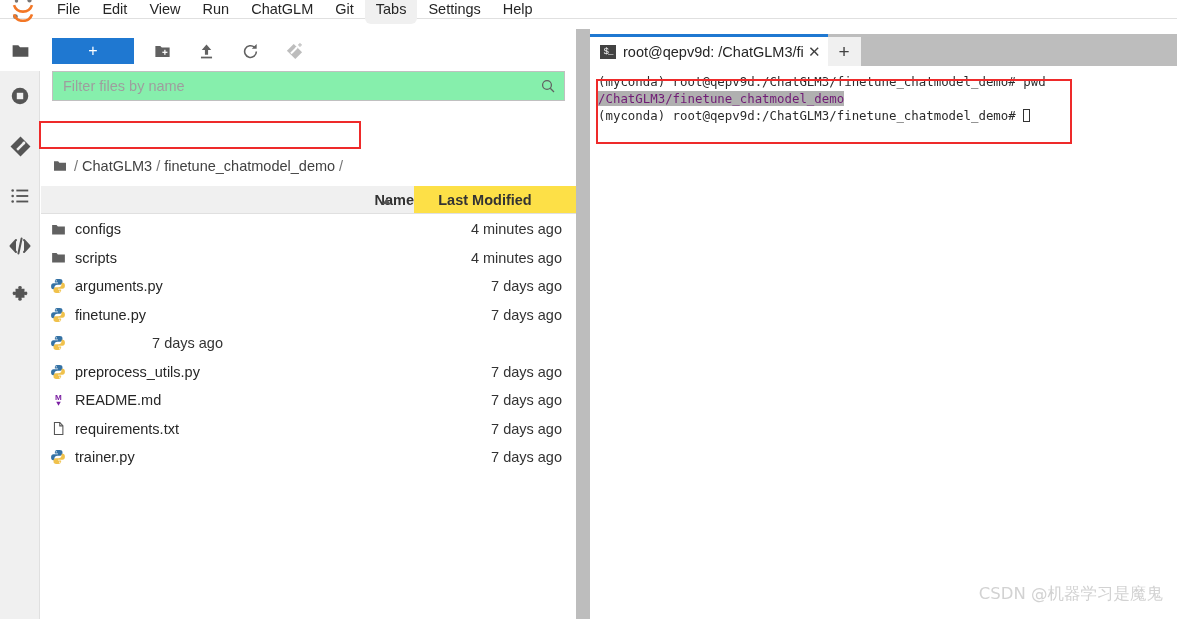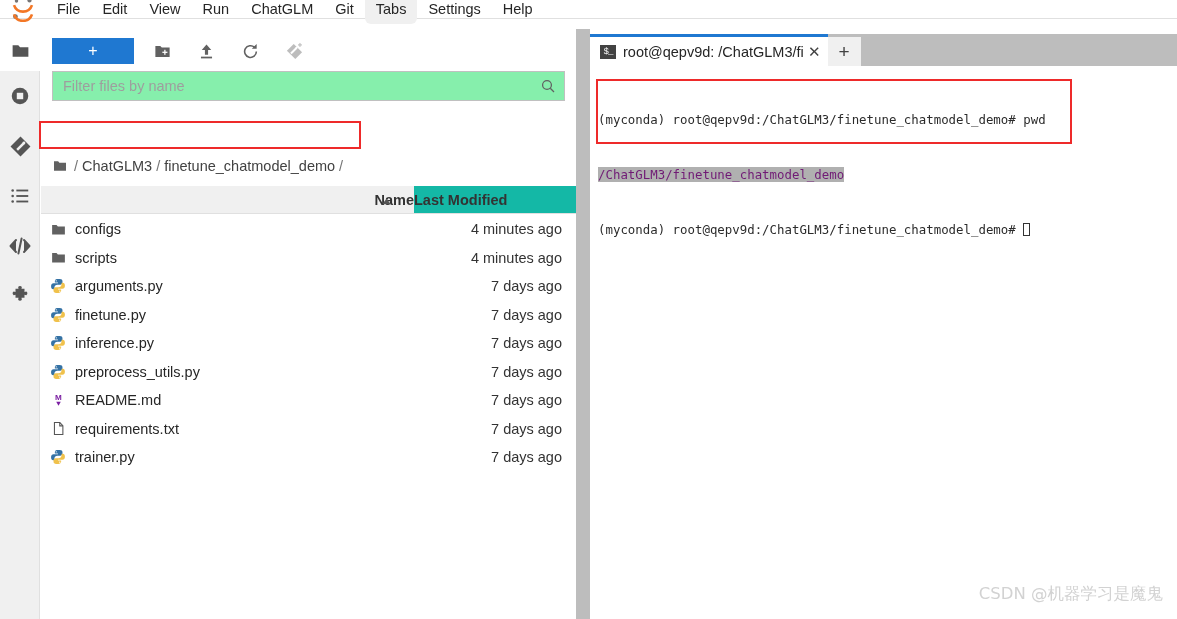--- a/index.html
+++ b/index.html
@@ -171,22 +171,22 @@
     position: relative;
     cursor: pointer;
     justify-content: flex-end;
   }
   .col-name .sortarrow {
     position: absolute; right: 22px; top: 50%;
     transform: translateY(-50%);
   }
   .col-mod {
     width: 162px;
-    background: #14b8a6;
-    display: flex; align-items: center; justify-content: flex-start;
+    background: #fde047;
+    display: flex; align-items: center; justify-content: center;
     padding-right: 20px;
     cursor: pointer;
   }
 
   
   .fb-rows {
     position: absolute; left: 0; top: 186px;
     width: 535px; bottom: 0;
     overflow: hidden;
   }
@@ -284,21 +284,21 @@
     width: 587px; bottom: 0;
     background: #ffffff;
     padding: 7px 8px 0 8px;
     font-family: "DejaVu Sans Mono", "Liberation Mono", monospace;
     font-size: 12.4px;
     line-height: 17px;
     color: #2b2b2b;
     white-space: pre;
     overflow: hidden;
   }
-  .term-line { white-space: pre; margin-top: 38px; }
+  .term-line { white-space: pre; }
   .term-sel { background: #b0b0b0; color: #701a75; }
   .cursor {
     display: inline-block;
     width: 7px; height: 13px;
     border: 1px solid #333333;
     vertical-align: -2px;
     background: transparent;
   }
 
   
@@ -500,21 +500,20 @@
           <span class="fname">finetune.py</span>
           <span class="fmod">7 days ago</span>
         </div>
         <div class="fb-row">
           <span class="ico">
             <svg width="16" height="16" viewBox="0 0 24 24">
               <path d="M11.7 1.6c-2.6 0-4.4.9-4.4 3.1v2.2h4.6v.8H5.3c-2.2 0-3.7 1.6-3.7 4.5 0 2.8 1.1 4.5 3.3 4.5h1.8v-2.5c0-2.3 2-4 4.3-4h4.4c1.9 0 3.3-1.4 3.3-3.3V4.7c0-2-1.5-3.1-3.9-3.1zM9.3 3.2a1.05 1.05 0 1 1 0 2.1 1.05 1.05 0 0 1 0-2.1z" fill="#3572A5"></path>
               <path d="M12.3 22.4c2.6 0 4.4-.9 4.4-3.1v-2.2h-4.6v-.8h6.6c2.2 0 3.7-1.6 3.7-4.5 0-2.8-1.1-4.5-3.3-4.5h-1.8v2.5c0 2.3-2 4-4.3 4H8.6c-1.9 0-3.3 1.4-3.3 3.3v2.2c0 2 1.5 3.1 3.9 3.1zM14.7 20.8a1.05 1.05 0 1 1 0-2.1 1.05 1.05 0 0 1 0 2.1z" fill="#F0C14B"></path>
             </svg>
           </span>
-          <span class="fname">inference.py</span>
           <span class="fmod">7 days ago</span>
         </div>
         <div class="fb-row">
           <span class="ico">
             <svg width="16" height="16" viewBox="0 0 24 24">
               <path d="M11.7 1.6c-2.6 0-4.4.9-4.4 3.1v2.2h4.6v.8H5.3c-2.2 0-3.7 1.6-3.7 4.5 0 2.8 1.1 4.5 3.3 4.5h1.8v-2.5c0-2.3 2-4 4.3-4h4.4c1.9 0 3.3-1.4 3.3-3.3V4.7c0-2-1.5-3.1-3.9-3.1zM9.3 3.2a1.05 1.05 0 1 1 0 2.1 1.05 1.05 0 0 1 0-2.1z" fill="#3572A5"></path>
               <path d="M12.3 22.4c2.6 0 4.4-.9 4.4-3.1v-2.2h-4.6v-.8h6.6c2.2 0 3.7-1.6 3.7-4.5 0-2.8-1.1-4.5-3.3-4.5h-1.8v2.5c0 2.3-2 4-4.3 4H8.6c-1.9 0-3.3 1.4-3.3 3.3v2.2c0 2 1.5 3.1 3.9 3.1zM14.7 20.8a1.05 1.05 0 1 1 0-2.1 1.05 1.05 0 0 1 0 2.1z" fill="#F0C14B"></path>
             </svg>
           </span>
           <span class="fname">preprocess_utils.py</span>

